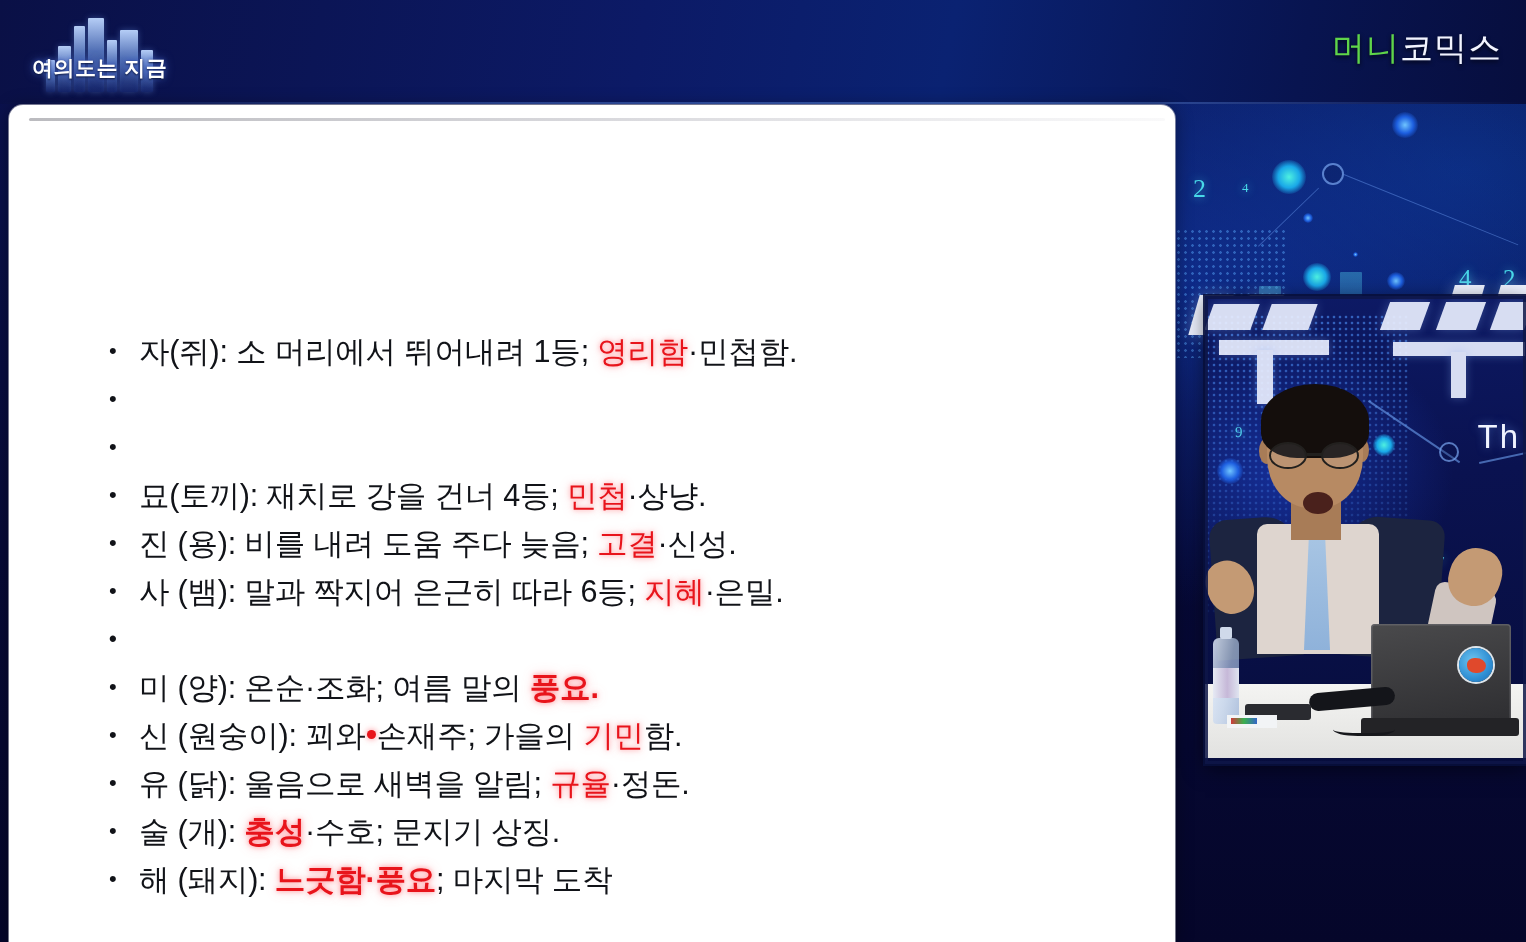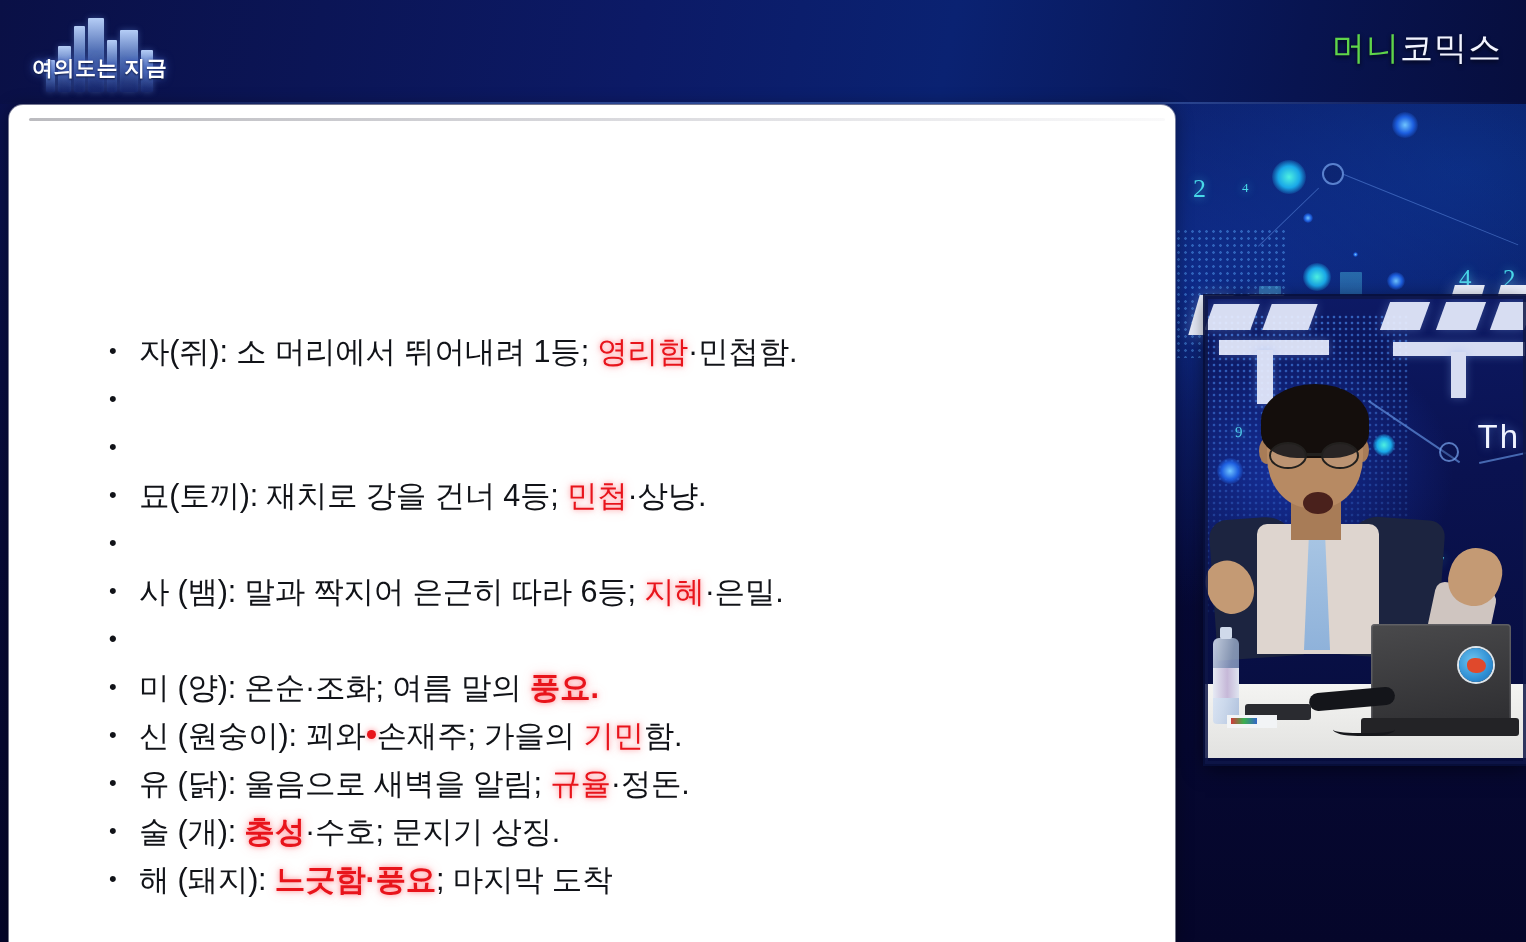--- a/index.html
+++ b/index.html
@@ -382,20 +382,21 @@
       </div>
       <div class="bl">
         <span class="mark">•</span>
       </div>
       <div class="bl">
         <span class="mark">•</span>
         <span class="txt"><span>묘(토끼): 재치로 강을 건너 4등; </span><span class="r">민첩</span><span>·상냥.</span></span>
       </div>
       <div class="bl">
         <span class="mark">•</span>
+        <span class="txt"><span>진 (용): 비를 내려 도움 주다 늦음; </span><span class="r">고결</span><span>·신성.</span></span>
       </div>
       <div class="bl">
         <span class="mark">•</span>
         <span class="txt"><span>사 (뱀): 말과 짝지어 은근히 따라 6등; </span><span class="r">지혜</span><span>·은밀.</span></span>
       </div>
       <div class="bl bold">
         <span class="mark">•</span>
       </div>
       <div class="bl">
         <span class="mark">•</span>

